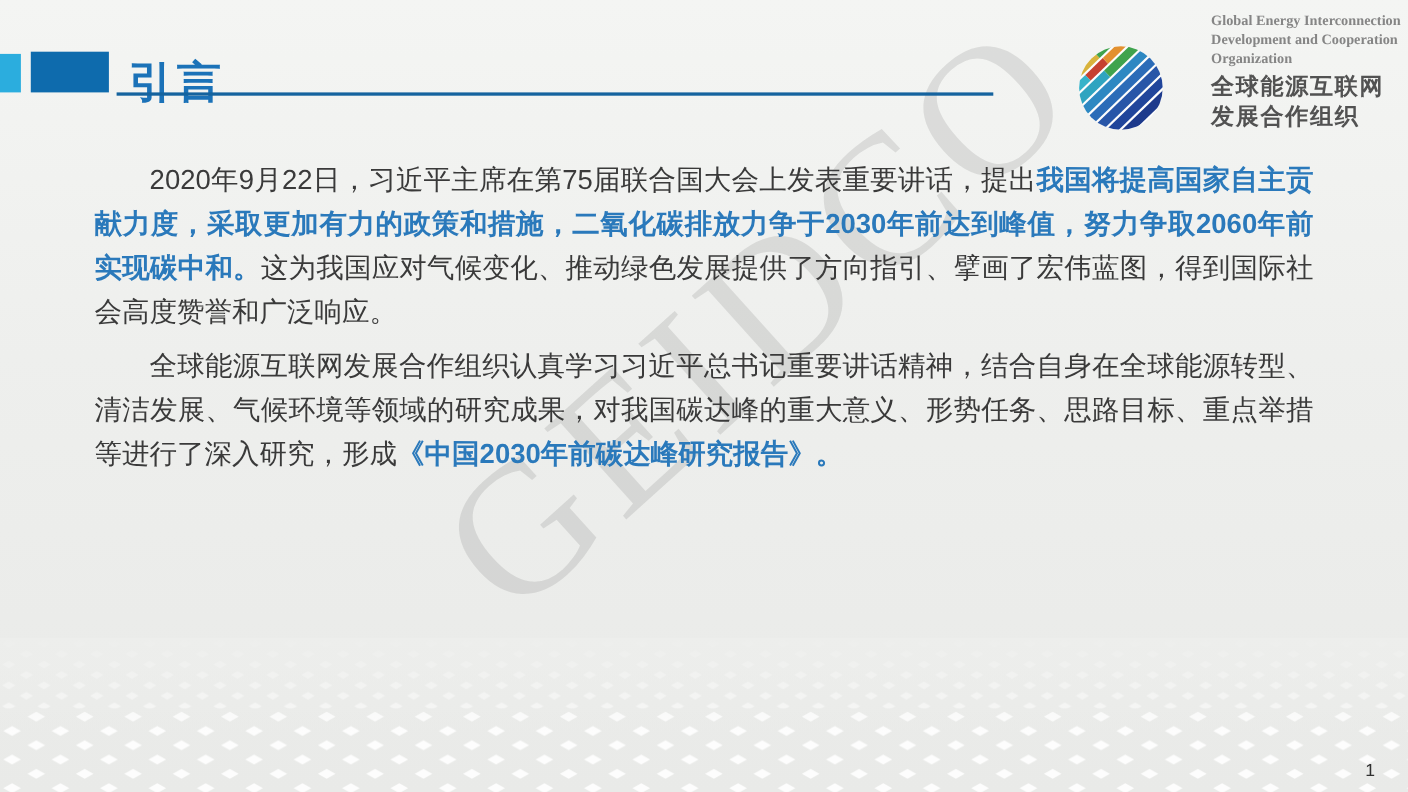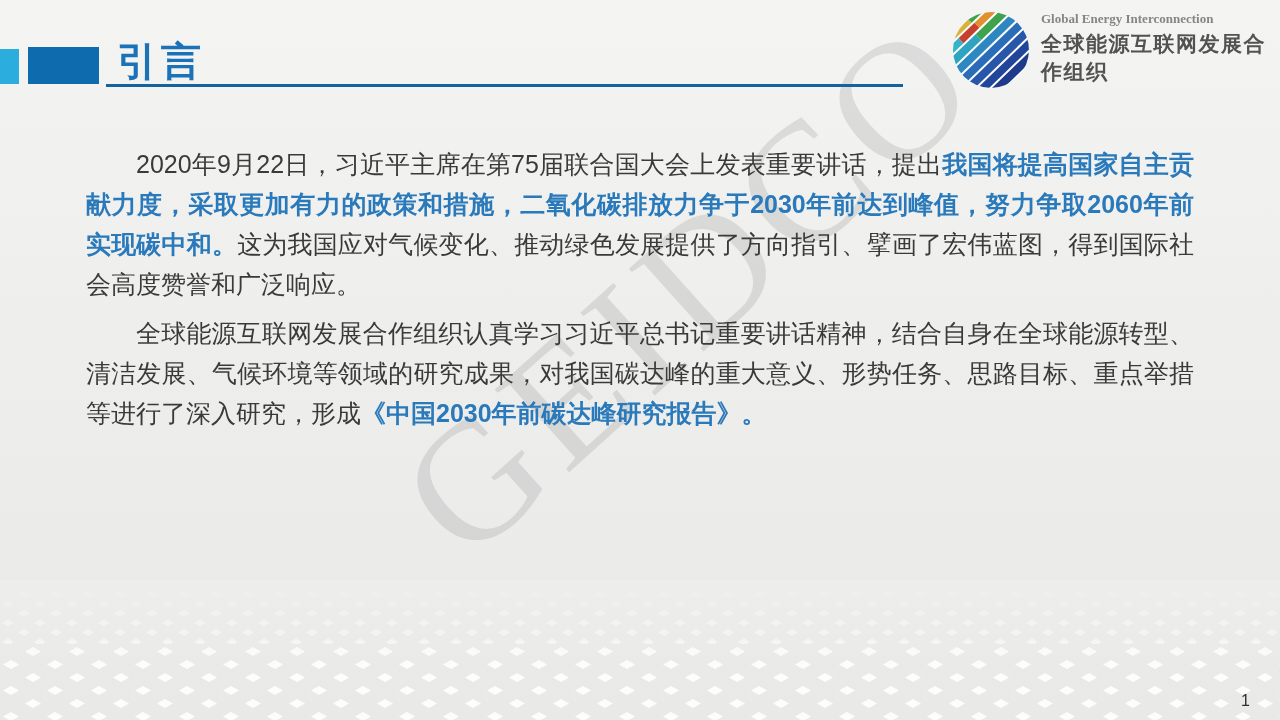--- a/index.html
+++ b/index.html
@@ -7,27 +7,27 @@
     position:relative;
     width:1280px;height:720px;
     overflow:hidden;
     background:linear-gradient(180deg,#f4f5f3 0%,#eeefed 45%,#e9eae8 100%);
     font-family:"Liberation Sans",sans-serif;
   }
   
   .accent-light{position:absolute;left:0;top:49px;width:19px;height:35px;background:#2badde;}
   .accent-dark{position:absolute;left:28px;top:47px;width:71px;height:37px;background:#0e6bad;}
   .page-title{
-    position:absolute;left:117px;top:38px;
+    position:absolute;left:117px;top:52px;
     font-size:40px;font-weight:bold;color:#1b72b8;
     letter-spacing:4px;line-height:46px;
   }
   .title-underline{position:absolute;left:106px;top:84px;width:797px;height:3px;background:#15639e;}
   
-  .logo{position:absolute;left:951px;top:10px;display:flex;align-items:flex-start;}
+  .logo{position:absolute;left:979px;top:10px;display:flex;align-items:flex-end;gap:32px;}
   .logo .globe{width:80px;height:80px;flex:0 0 auto;}
   .logo-text{margin-left:10px;}
   .logo-text .en{font-family:"Liberation Serif",serif;font-size:13px;line-height:17px;color:#858585;font-weight:600;}
   .logo-text .cn{margin-top:3px;font-size:21px;font-weight:bold;color:#525252;letter-spacing:1.5px;}
   
   .watermark{
     position:absolute;left:290px;top:190px;width:800px;
     font-family:"Liberation Serif",serif;
     font-size:170px;letter-spacing:10px;
     color:rgba(90,90,88,0.15);
@@ -85,20 +85,21 @@
           <rect x="-15" y="9" width="40" height="7" fill="#36b3c9"></rect>
           <rect x="25" y="9" width="22" height="7" fill="#c6402f"></rect>
           <rect x="47" y="9" width="48" height="7" fill="#e2902f"></rect>
           <rect x="-15" y="2" width="60" height="5" fill="#d8b33c"></rect>
           <rect x="45" y="2" width="50" height="5" fill="#3fa34d"></rect>
         </g>
       </g>
     </svg>
     <div class="logo-text">
       <div class="en">Global Energy Interconnection</div>
+      <div class="en">Development and Cooperation Organization</div>
       <div class="cn">全球能源互联网发展合作组织</div>
     </div>
   </div>
 
   <div class="content">
     <p><span>2020年9月22日，习近平主席在第75届联合国大会上发表重要讲话，提出</span><span class="hl">我国将提高国家自主贡献力度，采取更加有力的政策和措施，二氧化碳排放力争于2030年前达到峰值，努力争取2060年前实现碳中和。</span><span>这为我国应对气候变化、推动绿色发展提供了方向指引、擘画了宏伟蓝图，得到国际社会高度赞誉和广泛响应。</span></p>
     <p><span>全球能源互联网发展合作组织认真学习习近平总书记重要讲话精神，结合自身在全球能源转型、清洁发展、气候环境等领域的研究成果，对我国碳达峰的重大意义、形势任务、思路目标、重点举措等进行了深入研究，形成</span><span class="hl">《中国2030年前碳达峰研究报告》。</span></p>
   </div>
 
   <svg class="dots" viewBox="0 0 1280 140">

